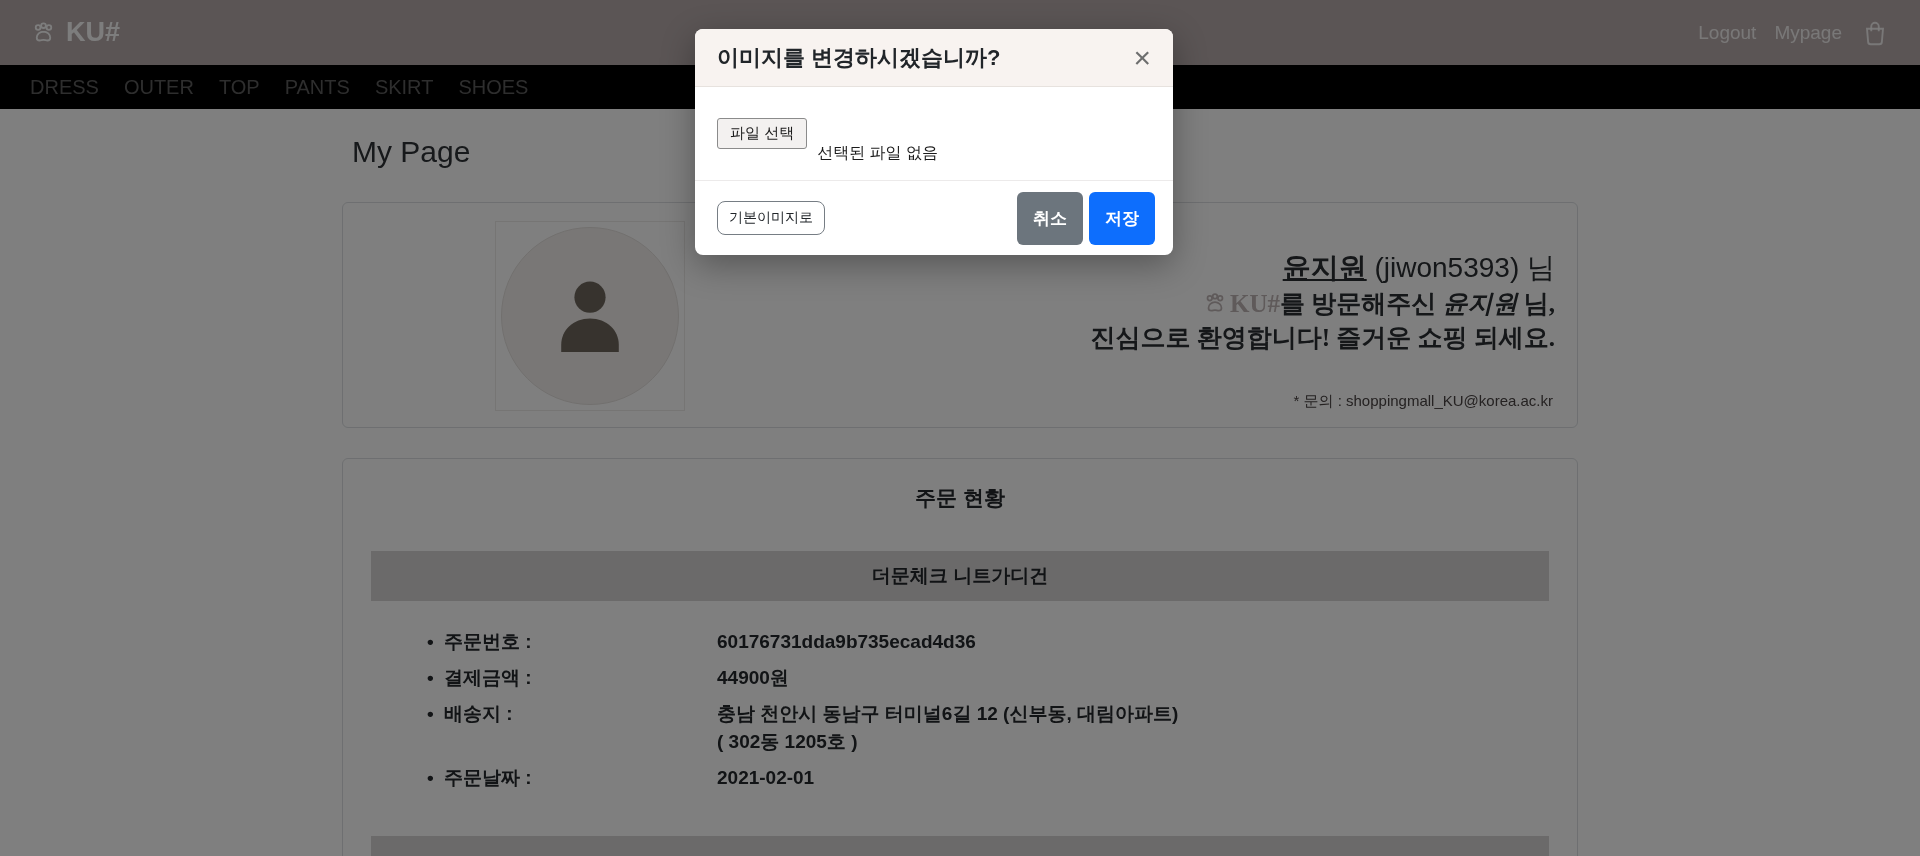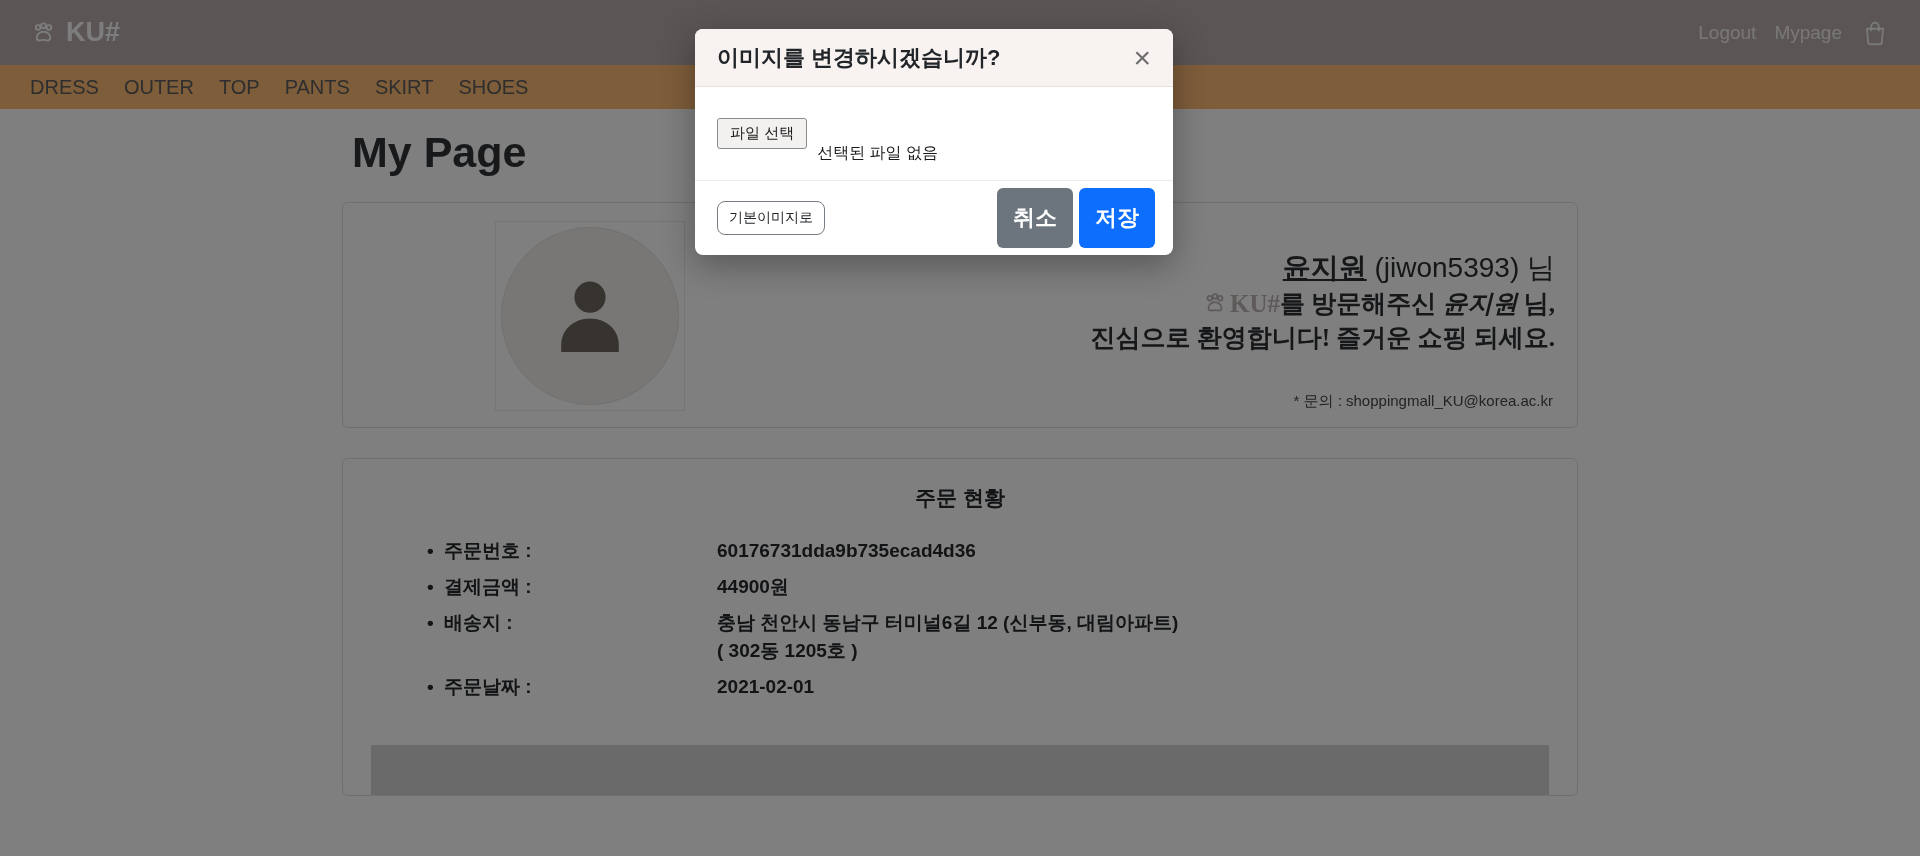--- a/index.html
+++ b/index.html
@@ -10,26 +10,26 @@
   
   .topbar { height:65px; background:#b7abab; display:flex; align-items:center; padding:0 30px; }
   .brand { display:flex; align-items:center; gap:9px; color:#fbfbfb; font-size:27px; font-weight:700; cursor:pointer; }
   .brand svg { width:27px; height:27px; }
   .topbar .spacer { flex:1; }
   .top-links { display:flex; align-items:center; gap:18px; color:rgba(255,255,255,0.82); font-size:19px; }
   .top-link { cursor:pointer; }
   .bag { width:30px; height:30px; color:rgba(255,255,255,0.82); }
 
   
-  .catbar { height:44px; background:#fdba74; display:flex; align-items:center; gap:25px; padding:0 30px; }
+  .catbar { height:44px; background:#000000; display:flex; align-items:center; gap:25px; padding:0 30px; }
   .cat-link { color:#5c5c5c; font-size:20px; cursor:pointer; }
 
   
   .content { width:1236px; margin:0 auto; position:relative; }
-  .page-title { font-size:43px; font-weight:700; color:#2f3337; margin:23px 0 0 10px; line-height:40px; }
+  .page-title { font-size:30px; font-weight:400; color:#2f3337; margin:23px 0 0 10px; line-height:40px; }
 
   .profile-card { position:relative; margin-top:30px; height:226px; border:1px solid #dcdfe2; border-radius:6px; background:#fff; }
   .avatar-box { position:absolute; left:152px; top:18px; width:190px; height:190px; border:1px solid #edebe9; display:flex; align-items:center; justify-content:center; }
   .avatar-circle { width:178px; height:178px; border-radius:50%; background:#f2efed; border:1px solid #e4e0dd; display:flex; align-items:center; justify-content:center; cursor:pointer; }
   .avatar-circle svg { width:96px; height:96px; }
   .profile-info { position:absolute; left:430px; right:22px; top:0; height:100%; text-align:right; }
   .name-line { margin-top:46px; font-size:28px; color:#2a2e32; }
   .name-line u b { font-weight:700; }
   .welcome { font-size:25px; font-weight:700; line-height:34px; color:#2a2e32;font-family:Liberation Serif, serif; }
   .welcome .brand-gray { color:#beb4b4; font-weight:700; }
@@ -53,21 +53,21 @@
   .modal-box { position:absolute; left:695px; top:29px; width:478px; z-index:20; background:#fff; border-radius:8px; box-shadow:0 10px 34px rgba(0,0,0,0.32); }
   .modal-head { background:#f8f3f0; border-radius:8px 8px 0 0; border-bottom:1px solid #e7e2de; height:58px; padding:0 18px 0 22px; display:flex; align-items:center; justify-content:space-between; }
   .modal-title { font-size:22px; font-weight:700; color:#212529; }
   .modal-close { background:none; border:none; font-size:30px; line-height:1; color:#6e6e6e; cursor:pointer; padding:0 4px; }
   .modal-body { height:94px; display:flex; align-items:center; padding:0 22px; border-bottom:1px solid #eceaea; }
   .file-btn { background:#f3f1f0; border:1px solid #8b8b8b; border-radius:3px; padding:5px 12px; font-size:15px; font-weight:500; color:#1b1b1b; cursor:pointer; font-family:inherit; }
   .file-status { margin-left:10px; font-size:16px; color:#1b1b1b;margin-top:39px; }
   .modal-foot { height:74px; display:flex; align-items:center; padding:0 18px 0 22px; }
   .btn-default-img { background:#fff; border:1px solid #767d84; border-radius:8px; padding:7px 11px; font-size:14px; color:#212529; cursor:pointer; font-family:inherit;text-align:right; }
   .modal-foot .spacer { flex:1; }
-  .btn { border:none; border-radius:6px; padding:15px 16px; font-size:22px; font-weight:600; color:#fff; cursor:pointer; font-family:inherit; }
+  .btn { border:none; border-radius:6px; padding:15px 16px; font-size:17px; font-weight:600; color:#fff; cursor:pointer; font-family:inherit; }
   .btn-cancel { background:#6c757d; margin-right:6px; }
   .btn-save { background:#0d6efd; }
 </style>
 </head>
 <body>
 
 <div class="page">
 
   <header class="topbar">
     <div class="brand">
@@ -124,20 +124,21 @@
           </svg><span class="brand-gray">KU#</span><span>를 방문해주신 </span><i>윤지원</i><span> 님,</span>
           <br>
           <span>진심으로 환영합니다! 즐거운 쇼핑 되세요.</span>
         </div>
         <div class="contact">* 문의 : shoppingmall_KU@korea.ac.kr</div>
       </div>
     </section>
 
     <section class="order-card">
       <div class="order-title">주문 현황</div>
+      <div class="banner">더문체크 니트가디건</div>
       <ul class="order-items">
         <li>
           <span class="o-label">주문번호 :</span><span class="o-value">60176731dda9b735ecad4d36</span>
         </li>
         <li>
           <span class="o-label">결제금액 :</span><span class="o-value">44900원</span>
         </li>
         <li>
           <span class="o-label">배송지 :</span><span class="o-value"><span>충남 천안시 동남구 터미널6길 12 (신부동, 대림아파트)</span><div class="line2">( 302동 1205호 )</div></span>
         </li>

